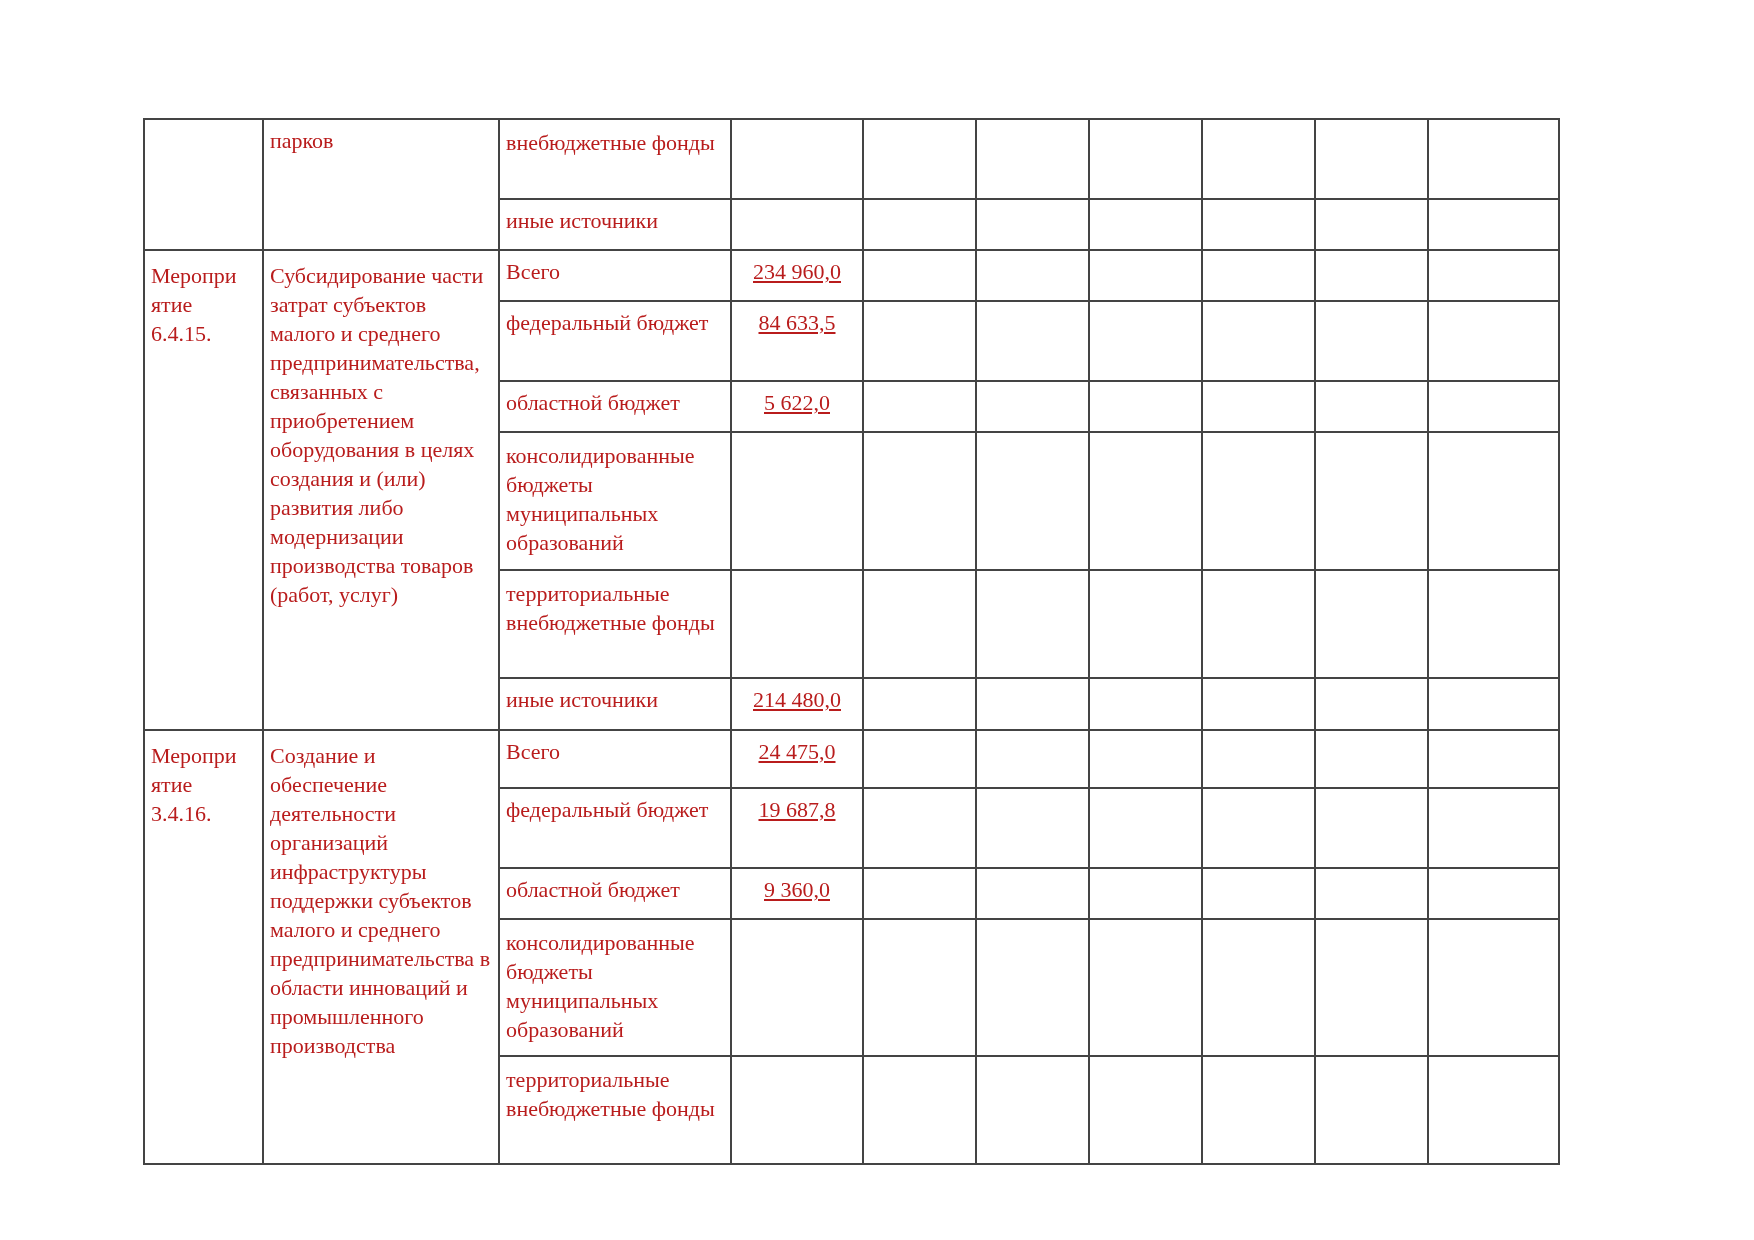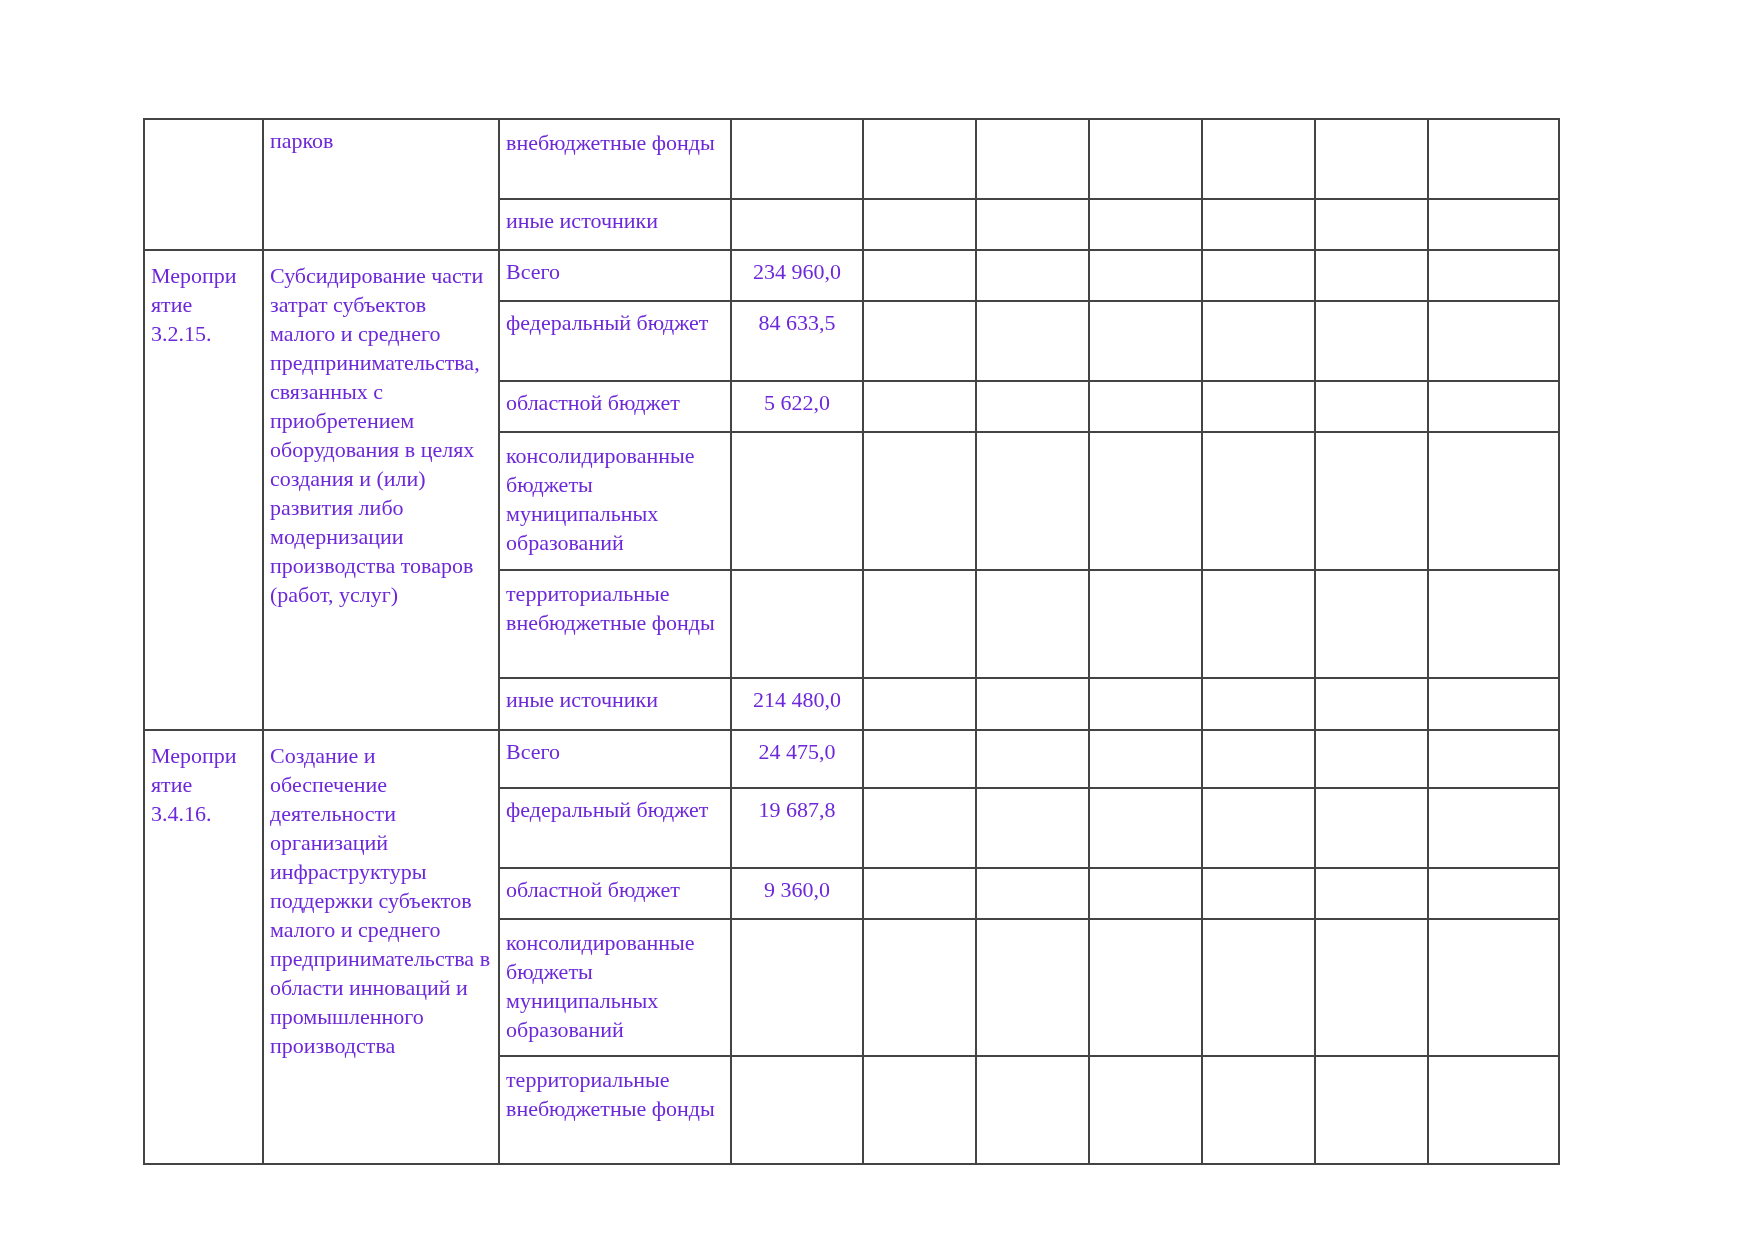--- a/index.html
+++ b/index.html
@@ -2,30 +2,30 @@
 <html><head>
 <meta charset="utf-8">
 <style>
   html, body { margin:0; padding:0; background:#ffffff; }
   body { width:1754px; height:1240px; position:relative; overflow:hidden; }
   .page { position:absolute; left:0; top:0; width:1754px; height:1240px; background:#fff; }
   table.grid {
     position:absolute; left:143px; top:118px;
     border-collapse:collapse; table-layout:fixed;
     font-family:"Liberation Serif","DejaVu Serif",serif;
-    font-size:22px; line-height:29px; color:#6d28d9;
+    font-size:22px; line-height:29px; color:#b91c1c;
   }
   table.grid td {
     border:2px solid #444;
     vertical-align:top;
     padding:6px 6px 0 6px;
     box-sizing:border-box;
     overflow:hidden;
   }
-  td.num { text-align:center; vertical-align:middle; padding:0 4px; }
+  td.num { text-align:center; vertical-align:middle; padding:0 4px;text-decoration:underline; }
   td.src { vertical-align:middle; padding-top:0;margin-left:44px; }
   td.src.top { vertical-align:top; padding-top:8px; }
   td.empty { padding:0; }
 </style>
 </head>
 <body>
 
 <div class="page">
 <table class="grid">
   <colgroup>
@@ -59,21 +59,21 @@
       <td class="num"></td>
       <td class="empty"></td>
           <td class="empty"></td>
           <td class="empty"></td>
           <td class="empty"></td>
           <td class="empty"></td>
           <td class="empty"></td>
     </tr>
 
     <tr style="height:51px">
-      <td rowspan="6" style="padding-top:10px">Меропри ятие 3.2.15.</td>
+      <td rowspan="6" style="padding-top:10px">Меропри ятие 6.4.15.</td>
       <td rowspan="6" style="padding-top:10px">Субсидирование части затрат субъектов малого и среднего предпринимательства, связанных с приобретением оборудования в целях создания и (или) развития либо модернизации производства товаров (работ, услуг)</td>
       <td class="src">Всего</td>
       <td class="num">234 960,0</td>
       <td class="empty"></td>
           <td class="empty"></td>
           <td class="empty"></td>
           <td class="empty"></td>
           <td class="empty"></td>
           <td class="empty"></td>
     </tr>

